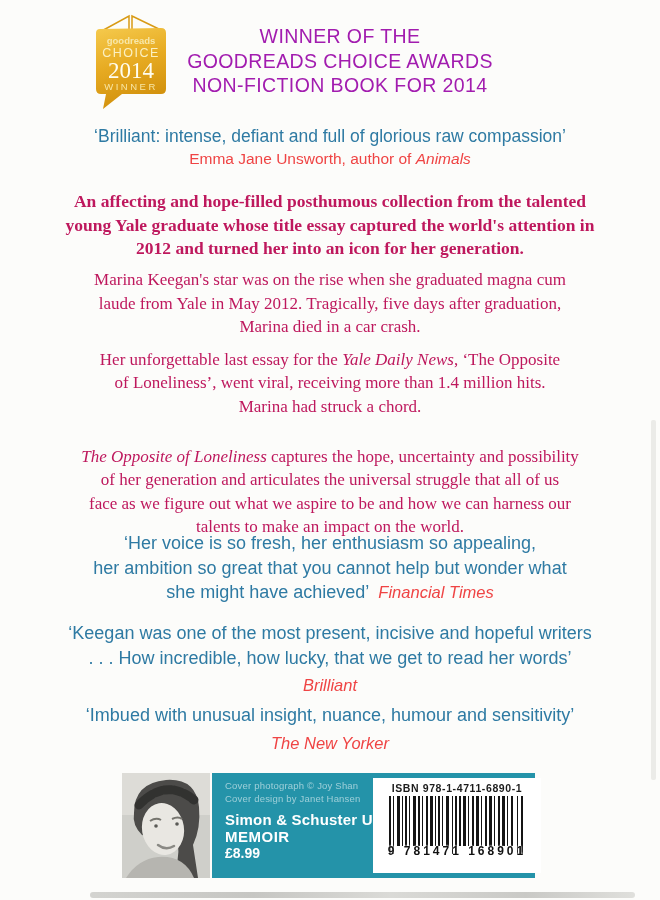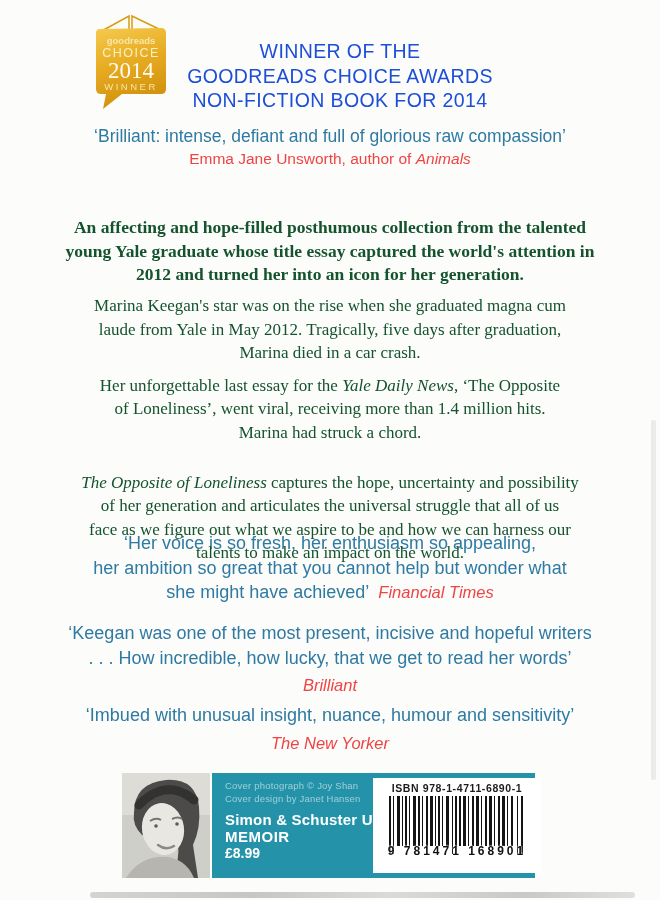--- a/index.html
+++ b/index.html
@@ -9,34 +9,34 @@
     font-family:"Liberation Sans",sans-serif;
     text-decoration:underline;
   }
   .abs{position:absolute;}
   .center{text-align:center;}
   .prelines{white-space:pre-line;}
 
   
   .badge{left:88px;top:8px;width:84px;height:102px;}
   .headline{
-    left:160px;top:39px;width:360px;
-    font-size:19.5px;line-height:24.5px;color:#1d4ed8;
+    left:160px;top:24px;width:360px;
+    font-size:19.5px;line-height:24.5px;color:#a21caf;
     letter-spacing:.4px;font-weight:400;
   }
 
   
   .blue{color:#2e7aa3;}
   .yellow{color:#ef4444;}
   .q1{left:40px;top:125px;width:580px;font-size:17.5px;line-height:22px;}
   .attr1{left:40px;top:150px;width:580px;font-size:15.5px;}
   .attr1 .work{font-style:italic;}
 
   
-  .serif{font-family:"Liberation Serif",serif;color:#14532d;margin-top:26px;}
+  .serif{font-family:"Liberation Serif",serif;color:#be185d;}
   .lead{left:50px;top:190px;width:560px;font-size:17.5px;line-height:23.5px;font-weight:bold;}
   .para{left:40px;width:580px;font-size:17px;line-height:23.5px;}
   .p1{top:268px;}
   .p2{top:324px;}
   .p3{top:421px;}
   .it{font-style:italic;}
 
   
   .pq{left:20px;width:620px;font-size:18px;line-height:24.5px;}
   .pq-ft{top:531px;}

